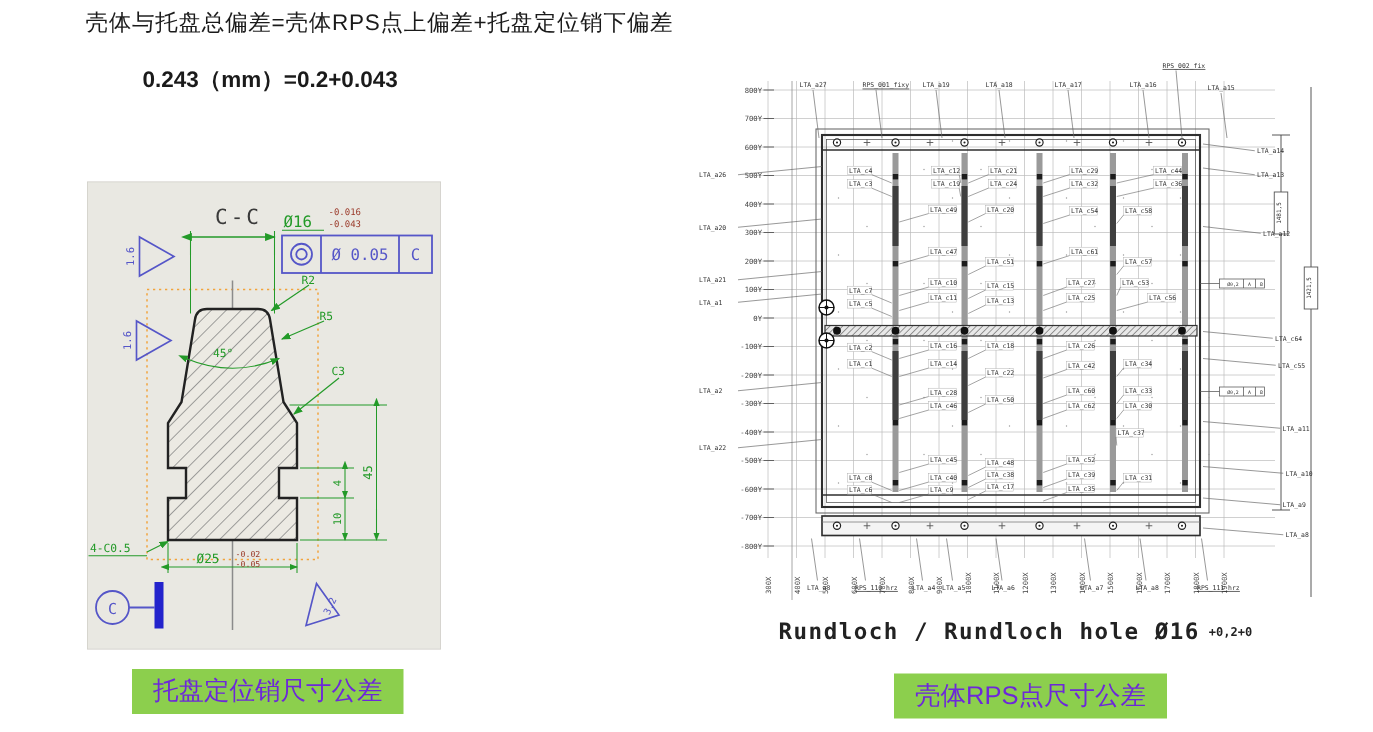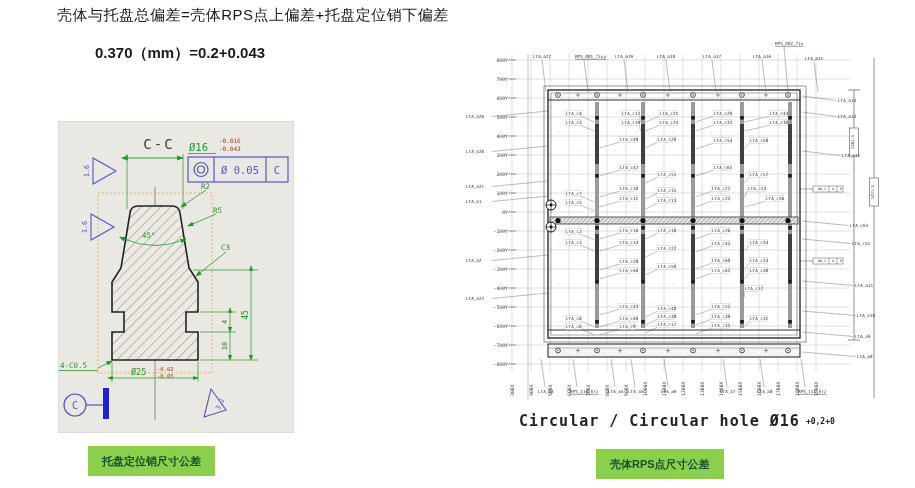--- a/index.html
+++ b/index.html
@@ -5,37 +5,37 @@
   html,body{margin:0;padding:0;}
   body{
     width:915px;height:488px;position:relative;background:#ffffff;
     font-family:"Liberation Sans","DejaVu Sans",sans-serif;color:#1a1a1a;overflow:hidden;
   }
   .title{position:absolute;left:57px;top:6px;font-size:15px;font-weight:400;letter-spacing:.5px;}
   .formula{position:absolute;left:95px;top:44px;font-size:15px;font-weight:600;}
   .left-fig{position:absolute;left:58px;top:121px;width:214px;height:312px;}
   .right-fig{position:absolute;left:458px;top:28px;width:457px;height:380px;}
   .caption{
-    position:absolute;background:#8ccf4d;color:#14532d;font-size:11px;font-weight:700;
+    position:absolute;background:#8ccf4d;color:#6d28d9;font-size:17px;font-weight:400;
     padding:4px 14px;line-height:22px;white-space:nowrap;
   }
   .caption.left{left:88px;top:446px;}
   .caption.right{left:596px;top:449px;}
   .note{
     position:absolute;left:519px;top:412px;font-family:"DejaVu Sans Mono","Liberation Mono",monospace;
     font-size:15px;font-weight:600;letter-spacing:1px;color:#222;display:flex;align-items:center;
   }
   .note .tol{display:inline-flex;flex-direction:row;font-size:8px;line-height:9px;margin-left:6px;letter-spacing:0;}
   svg text{font-family:"DejaVu Sans Mono","Liberation Mono",monospace;}
 </style>
 </head>
 <body>
 
 <div class="title">壳体与托盘总偏差=壳体RPS点上偏差+托盘定位销下偏差</div>
-<div class="formula">0.370（mm）=0.2+0.043</div>
+<div class="formula">0.243（mm）=0.2+0.043</div>
 
 <div class="left-fig">
 <svg width="236" height="312" viewBox="0 0 236 312">
   <defs>
     <pattern id="hatchL" width="7" height="7" patternUnits="userSpaceOnUse" patternTransform="rotate(45)">
       <rect width="7" height="7" fill="#eceae3"></rect>
       <line x1="0" y1="0" x2="0" y2="7" stroke="#777" stroke-width="0.9"></line>
     </pattern>
     <marker id="agL" markerWidth="8" markerHeight="6" refX="7" refY="3" orient="auto">
       <path d="M0,0 L8,3 L0,6 Z" fill="#239a28"></path>
@@ -680,21 +680,21 @@
       <rect x="253" y="294.8" width="18.45" height="5.6" fill="#fff" stroke="#aaa" stroke-width="0.3"></rect>
       <text x="254" y="299" font-size="4.3" fill="#333">LTA_c35</text>
       <line x1="253" y1="300.4" x2="237.5" y2="306" stroke="#666" stroke-width="0.4"></line>
       <rect x="291" y="287.8" width="18.45" height="5.6" fill="#fff" stroke="#aaa" stroke-width="0.3"></rect>
       <text x="292" y="292" font-size="4.3" fill="#333">LTA_c31</text>
       <line x1="291" y1="293.4" x2="286.5" y2="299" stroke="#666" stroke-width="0.4"></line>
     </svg>
 </div>
 
 <div class="note">
-  <span>Circular / Circular hole Ø16</span>
+  <span>Rundloch / Rundloch hole Ø16</span>
   <span class="tol">
     <span>+0,2</span>
     <span>+0</span>
   </span>
 </div>
 
 <div class="caption left">托盘定位销尺寸公差</div>
 <div class="caption right">壳体RPS点尺寸公差</div>
 
 </body></html>

